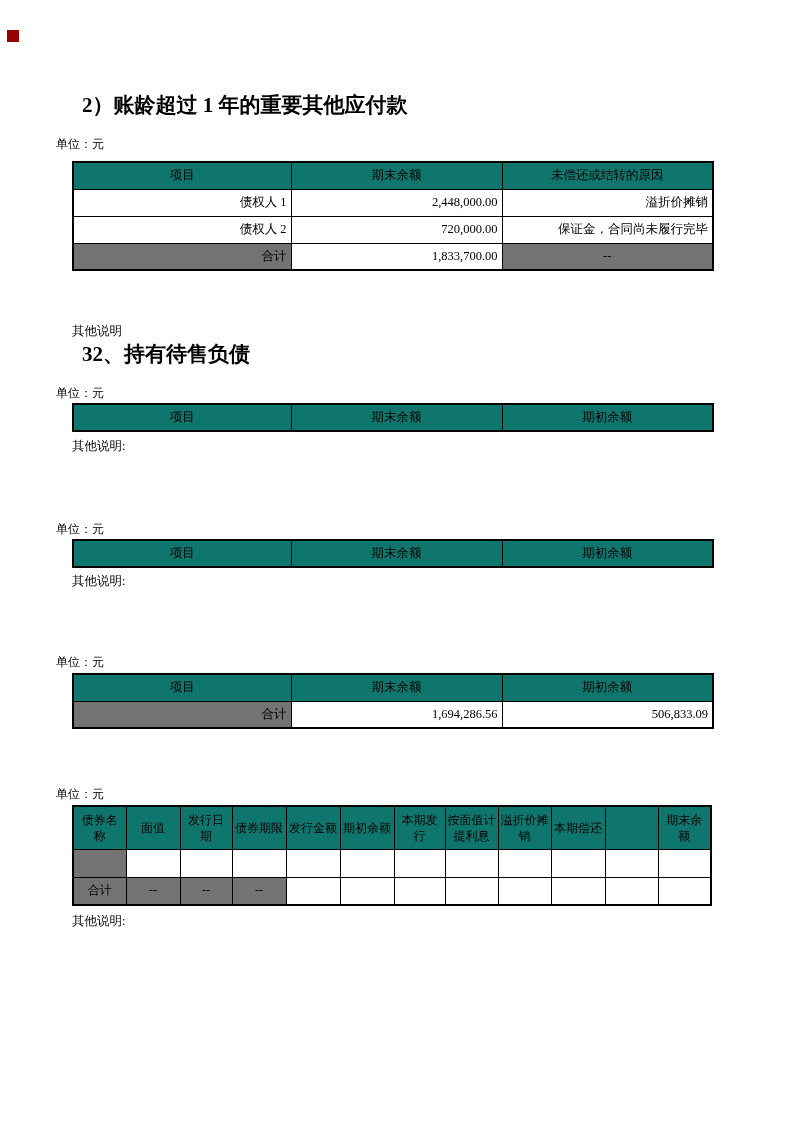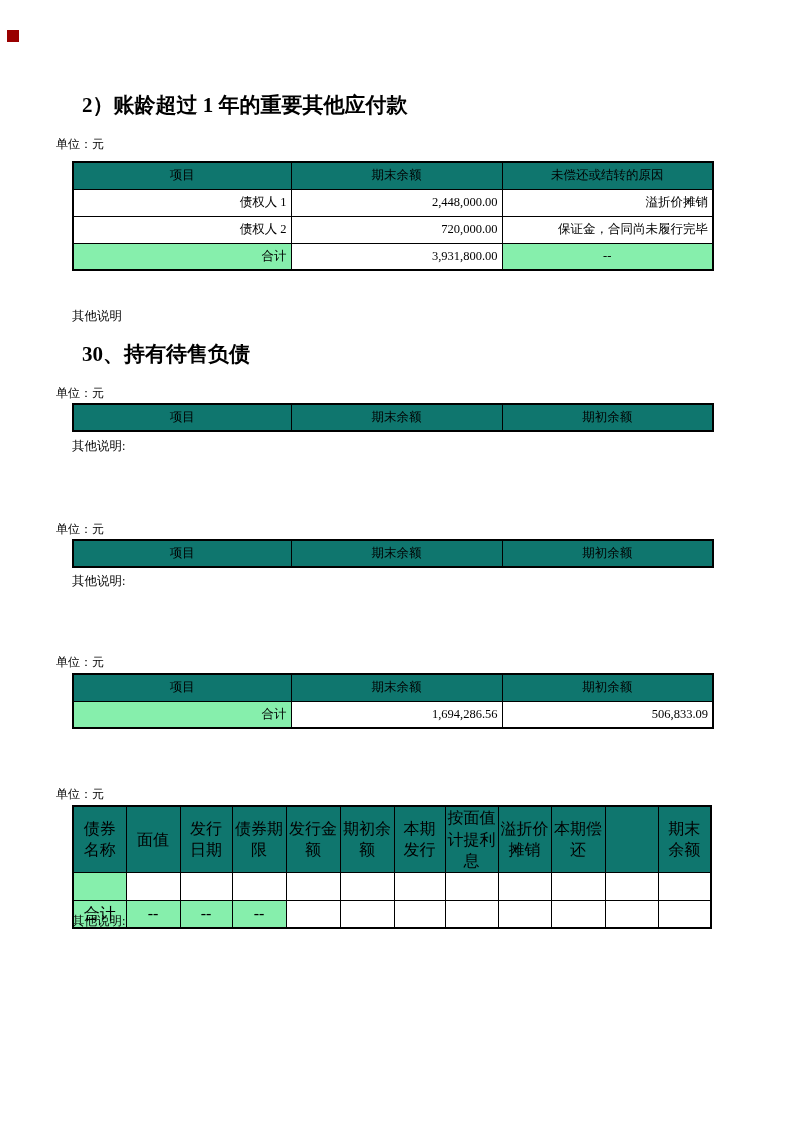--- a/index.html
+++ b/index.html
@@ -37,25 +37,25 @@
     padding:0 4px;
     height:27px;
     font-weight:normal;
     overflow:hidden;
     box-sizing:border-box;
   }
   table.tbl tr.hdr th{
     background:#0f766e;
     text-align:center;
   }
-  td.gray{background:#86efac;margin-left:30px;}
+  td.gray{background:#737373;margin-left:30px;}
   td.num{text-align:right;padding-right:3px;margin-top:40px;}
   td.ctr{text-align:center;}
   td.lbl{text-align:right;padding-left:5px;}
-  table.t5{font-size:16px;}
+  table.t5{font-size:12px;}
   table.t5 th,table.t5 td{padding:0 2px;text-align:center;}
   table.t5 tr.hdr th{height:43px;line-height:1.35;}
   table.t5 td{height:28px;}
 </style>
 </head>
 <body>
 
 <div class="page">
 
   <div class="marker" style="background: rgb(153, 0, 0);"></div>
@@ -80,29 +80,29 @@
       <td class="num">2,448,000.00</td>
       <td class="lbl">溢折价摊销</td>
     </tr>
     <tr>
       <td class="lbl">债权人 2</td>
       <td class="num">720,000.00</td>
       <td class="lbl">保证金，合同尚未履行完毕</td>
     </tr>
     <tr>
       <td class="lbl gray">合计</td>
-      <td class="num">3,931,800.00</td>
+      <td class="num">1,833,700.00</td>
       <td class="ctr gray">--</td>
     </tr>
   </tbody>
     </table>
 
-  <div class="note" style="top:308px">其他说明</div>
-
-  <div class="heading" style="top:341px">30、持有待售负债</div>
+  <div class="note" style="top:323px">其他说明</div>
+
+  <div class="heading" style="top:341px">32、持有待售负债</div>
   <div class="unit" style="top:385px">单位：元</div>
 
   <table class="tbl" style="top:403px">
     <colgroup>
         <col style="width:218px">
         <col style="width:211px">
         <col style="width:211px">
       </colgroup>
     <tbody>
         <tr class="hdr">

